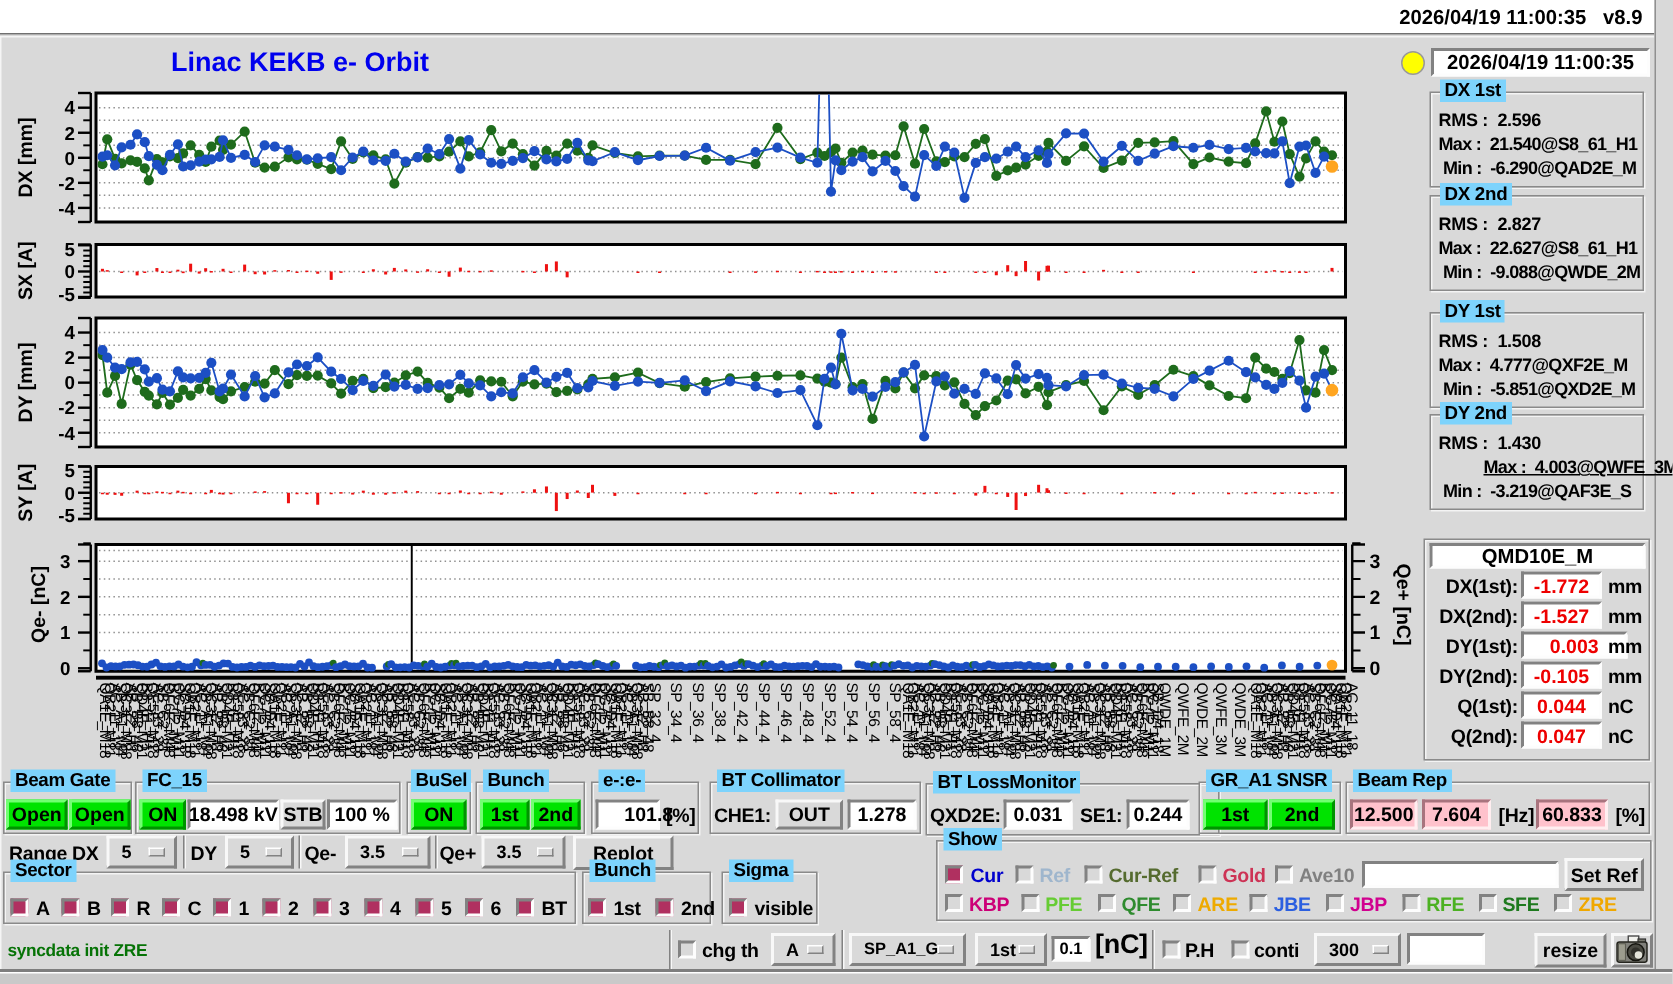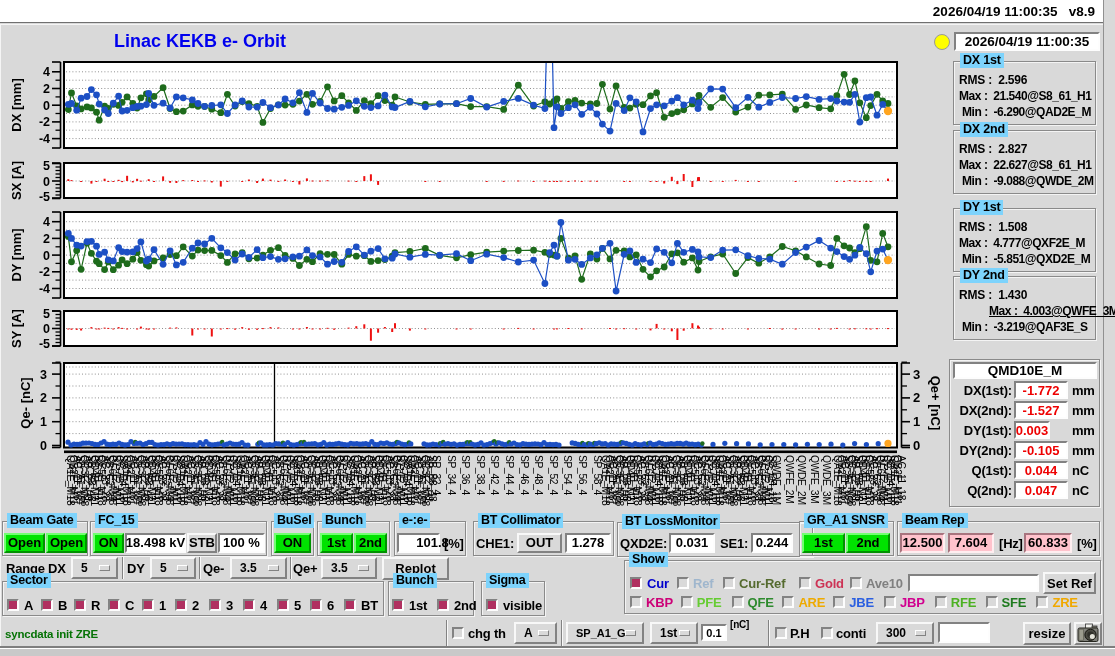--- a/index.html
+++ b/index.html
@@ -1275,21 +1275,21 @@
 <div class="abs lab" style="left:962px;top:320px;font-size:12px;letter-spacing:-0.45px;">Min :&nbsp; -3.219@QAF3E_S</div>
 <div class="abs gbox" style="left:949px;top:359px;width:151px;height:148px;"></div>
 <div class="abs fld sunken" style="left:953px;top:362px;width:144px;height:17px;font-size:13.5px;color:#000;">QMD10E_M</div>
 <div class="abs lab" style="left:952px;top:383px;width:60px;text-align:right;font-size:13px;">DX(1st):</div>
 <div class="abs fld sunken" style="left:1014px;top:381px;width:54px;height:18px;font-size:13px;color:#ee0000;">-1.772</div>
 <div class="abs lab" style="left:1072px;top:383px;font-size:13px;color:#000;">mm</div>
 <div class="abs lab" style="left:952px;top:403px;width:60px;text-align:right;font-size:13px;">DX(2nd):</div>
 <div class="abs fld sunken" style="left:1014px;top:401px;width:54px;height:18px;font-size:13px;color:#ee0000;">-1.527</div>
 <div class="abs lab" style="left:1072px;top:403px;font-size:13px;color:#000;">mm</div>
 <div class="abs lab" style="left:952px;top:423px;width:60px;text-align:right;font-size:13px;">DY(1st):</div>
-<div class="abs fld sunken" style="left:1014px;top:421px;width:36px;height:18px;font-size:13px;color:#ee0000;">0.003</div>
+<div class="abs fld sunken" style="left:1014px;top:421px;width:71px;height:18px;font-size:13px;color:#ee0000;">0.003</div>
 <div class="abs lab" style="left:1072px;top:423px;font-size:13px;color:#000;">mm</div>
 <div class="abs lab" style="left:952px;top:443px;width:60px;text-align:right;font-size:13px;">DY(2nd):</div>
 <div class="abs fld sunken" style="left:1014px;top:441px;width:54px;height:18px;font-size:13px;color:#ee0000;">-0.105</div>
 <div class="abs lab" style="left:1072px;top:443px;font-size:13px;color:#000;">mm</div>
 <div class="abs lab" style="left:952px;top:463px;width:60px;text-align:right;font-size:13px;">Q(1st):</div>
 <div class="abs fld sunken" style="left:1014px;top:461px;width:54px;height:18px;font-size:13px;color:#ee0000;">0.044</div>
 <div class="abs lab" style="left:1072px;top:463px;font-size:13px;color:#000;">nC</div>
 <div class="abs lab" style="left:952px;top:483px;width:60px;text-align:right;font-size:13px;">Q(2nd):</div>
 <div class="abs fld sunken" style="left:1014px;top:481px;width:54px;height:18px;font-size:13px;color:#ee0000;">0.047</div>
 <div class="abs lab" style="left:1072px;top:483px;font-size:13px;color:#000;">nC</div>
@@ -1430,21 +1430,21 @@
 <div class="abs lab" style="left:1052.4px;top:595px;font-size:13px;color:#f0a800;">ZRE</div>
 <div class="abs lab" style="left:5px;top:628px;font-size:11.5px;color:#067306;">syncdata init ZRE</div>
 <div class="abs groove" style="left:446px;top:620px;height:26px;width:0px;"></div>
 <div class="abs cb" style="left:452px;top:627px;"></div>
 <div class="abs lab" style="left:468px;top:626px;font-size:13px;color:#000;">chg th</div>
 <div class="abs om" style="left:514px;top:622px;width:43px;height:22px;font-size:12px;">A<div class="ind"></div></div>
 <div class="abs groove" style="left:561px;top:620px;height:26px;width:0px;"></div>
 <div class="abs om" style="left:566px;top:622px;width:78px;height:22px;font-size:11px;">SP_A1_G<div class="ind"></div></div>
 <div class="abs om" style="left:650px;top:622px;width:48px;height:22px;font-size:12px;">1st<div class="ind"></div></div>
 <div class="abs fld sunken" style="left:701px;top:624px;width:26px;height:17px;font-size:11px;color:#000;">0.1</div>
-<div class="abs lab" style="left:730px;top:619px;font-size:10px;color:#000;">[nC]</div>
+<div class="abs lab" style="left:730px;top:619px;font-size:18px;color:#000;">[nC]</div>
 <div class="abs groove" style="left:768px;top:620px;height:26px;width:0px;"></div>
 <div class="abs cb" style="left:775px;top:627px;"></div>
 <div class="abs lab" style="left:790px;top:626px;font-size:13px;color:#000;">P.H</div>
 <div class="abs cb" style="left:821px;top:627px;"></div>
 <div class="abs lab" style="left:836px;top:626px;font-size:13px;color:#000;">conti</div>
 <div class="abs om" style="left:876px;top:622px;width:58px;height:22px;font-size:12px;">300<div class="ind"></div></div>
 <div class="abs fld sunken" style="left:938px;top:622px;width:52px;height:21px;font-size:13px;color:#000;"></div>
 <div class="abs btn raised" style="left:1023px;top:622px;width:48px;height:23px;font-size:13px;color:#000;">resize</div>
 <div class="abs raised" style="left:1074px;top:622px;width:28px;height:23px;"></div>
 <svg class="abs" style="left:1077px;top:623px;" width="23" height="21">

